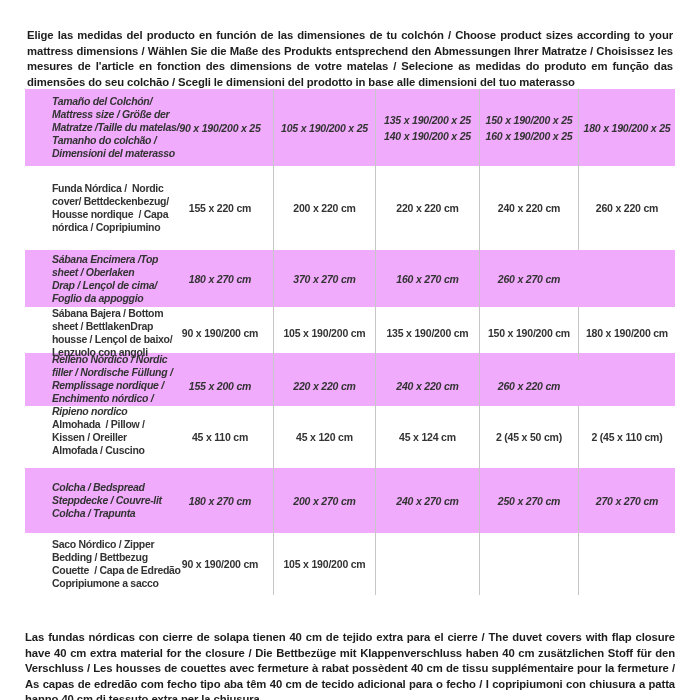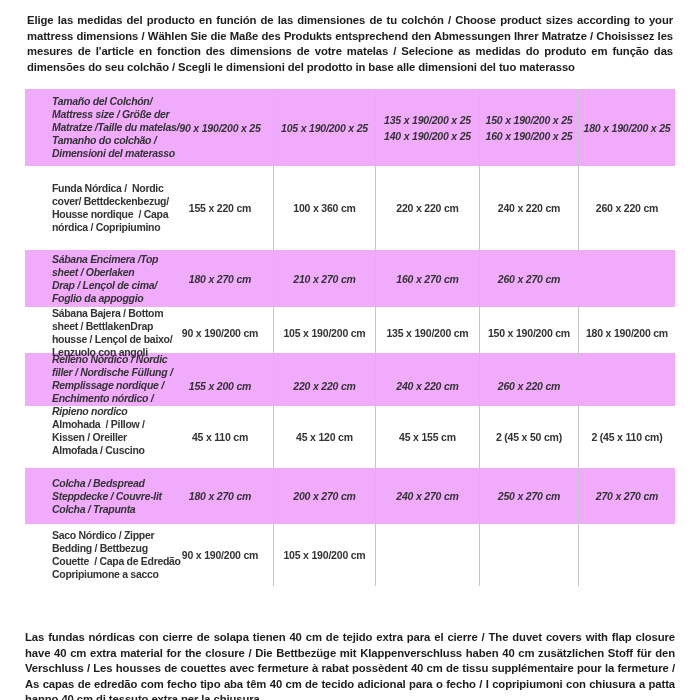--- a/index.html
+++ b/index.html
@@ -2,34 +2,34 @@
 <html><head>
 <meta charset="utf-8">
 <style>
   html,body{margin:0;padding:0;}
   body{
     width:700px;height:700px;background:#ffffff;position:relative;
     font-family:"Liberation Sans", sans-serif;
     -webkit-font-smoothing:antialiased;
   }
   .header-note{
-    position:absolute;left:27px;top:13px;width:646px;
+    position:absolute;left:27px;top:28px;width:646px;
     font-size:11.3px;line-height:15.6px;font-weight:bold;
     text-align:justify;color:#1d1d1d;letter-spacing:-0.1px;
   }
   .size-table{
     position:absolute;left:25px;top:89px;width:650px;
   }
   .trow{
     display:grid;
     grid-template-columns:142px 106px 102px 104px 99px 97px;
   }
   .trow.alt{background:#f0abfc;font-style:italic;}
   .r0{height:77px}.r1{height:84px}.r2{height:57px}.r3{height:46px}
-  .r4{height:53px}.r5{height:62px}.r6{height:56px}.r7{height:62px}
+  .r4{height:53px}.r5{height:62px}.r6{height:65px}.r7{height:62px}
   .cell{
     box-sizing:border-box;display:flex;align-items:center;
     color:#333333;font-weight:bold;
   }
   .cell.lbl{
     padding-left:27px;font-size:10.5px;line-height:13px;
     letter-spacing:-0.3px;white-space:pre;overflow:visible;
   }
   .cell.val{
     justify-content:center;text-align:center;
@@ -64,33 +64,33 @@
 160 x 190/200 x 25</div>
     <div class="cell val">180 x 190/200 x 25</div>
   </div>
 
   <div class="trow r1">
     <div class="cell lbl">Funda Nórdica /  Nordic
 cover/ Bettdeckenbezug/
 Housse nordique  / Capa
 nórdica / Copripiumino</div>
     <div class="cell val">155 x 220 cm</div>
-    <div class="cell val">100 x 360 cm</div>
+    <div class="cell val">200 x 220 cm</div>
     <div class="cell val">220 x 220 cm</div>
     <div class="cell val">240 x 220 cm</div>
     <div class="cell val">260 x 220 cm</div>
   </div>
 
   <div class="trow alt r2">
     <div class="cell lbl">Sábana Encimera /Top
 sheet / Oberlaken
 Drap / Lençol de cima/
 Foglio da appoggio</div>
     <div class="cell val">180 x 270 cm</div>
-    <div class="cell val">210 x 270 cm</div>
+    <div class="cell val">370 x 270 cm</div>
     <div class="cell val">160 x 270 cm</div>
     <div class="cell val">260 x 270 cm</div>
   </div>
 
   <div class="trow r3">
     <div class="cell lbl">Sábana Bajera / Bottom
 sheet / BettlakenDrap
 housse / Lençol de baixo/
 Lenzuolo con angoli</div>
     <div class="cell val">90 x 190/200 cm</div>
@@ -111,21 +111,21 @@
     <div class="cell val">240 x 220 cm</div>
     <div class="cell val">260 x 220 cm</div>
   </div>
 
   <div class="trow r5">
     <div class="cell lbl">Almohada  / Pillow /
 Kissen / Oreiller
 Almofada / Cuscino</div>
     <div class="cell val">45 x 110 cm</div>
     <div class="cell val">45 x 120 cm</div>
-    <div class="cell val">45 x 155 cm</div>
+    <div class="cell val">45 x 124 cm</div>
     <div class="cell val">2 (45 x 50 cm)</div>
     <div class="cell val">2 (45 x 110 cm)</div>
   </div>
 
   <div class="trow alt r6">
     <div class="cell lbl">Colcha / Bedspread
 Steppdecke / Couvre-lit
 Colcha / Trapunta</div>
     <div class="cell val">180 x 270 cm</div>
     <div class="cell val">200 x 270 cm</div>

